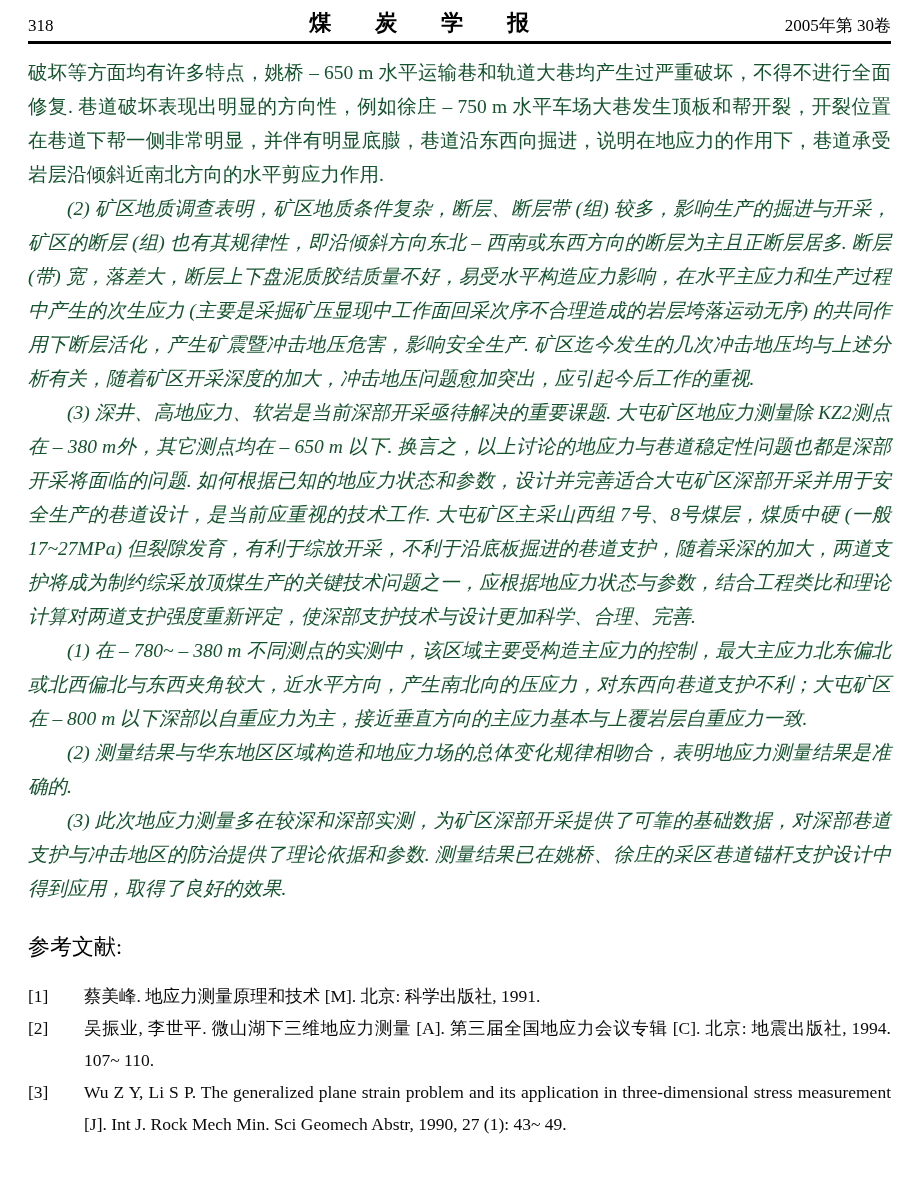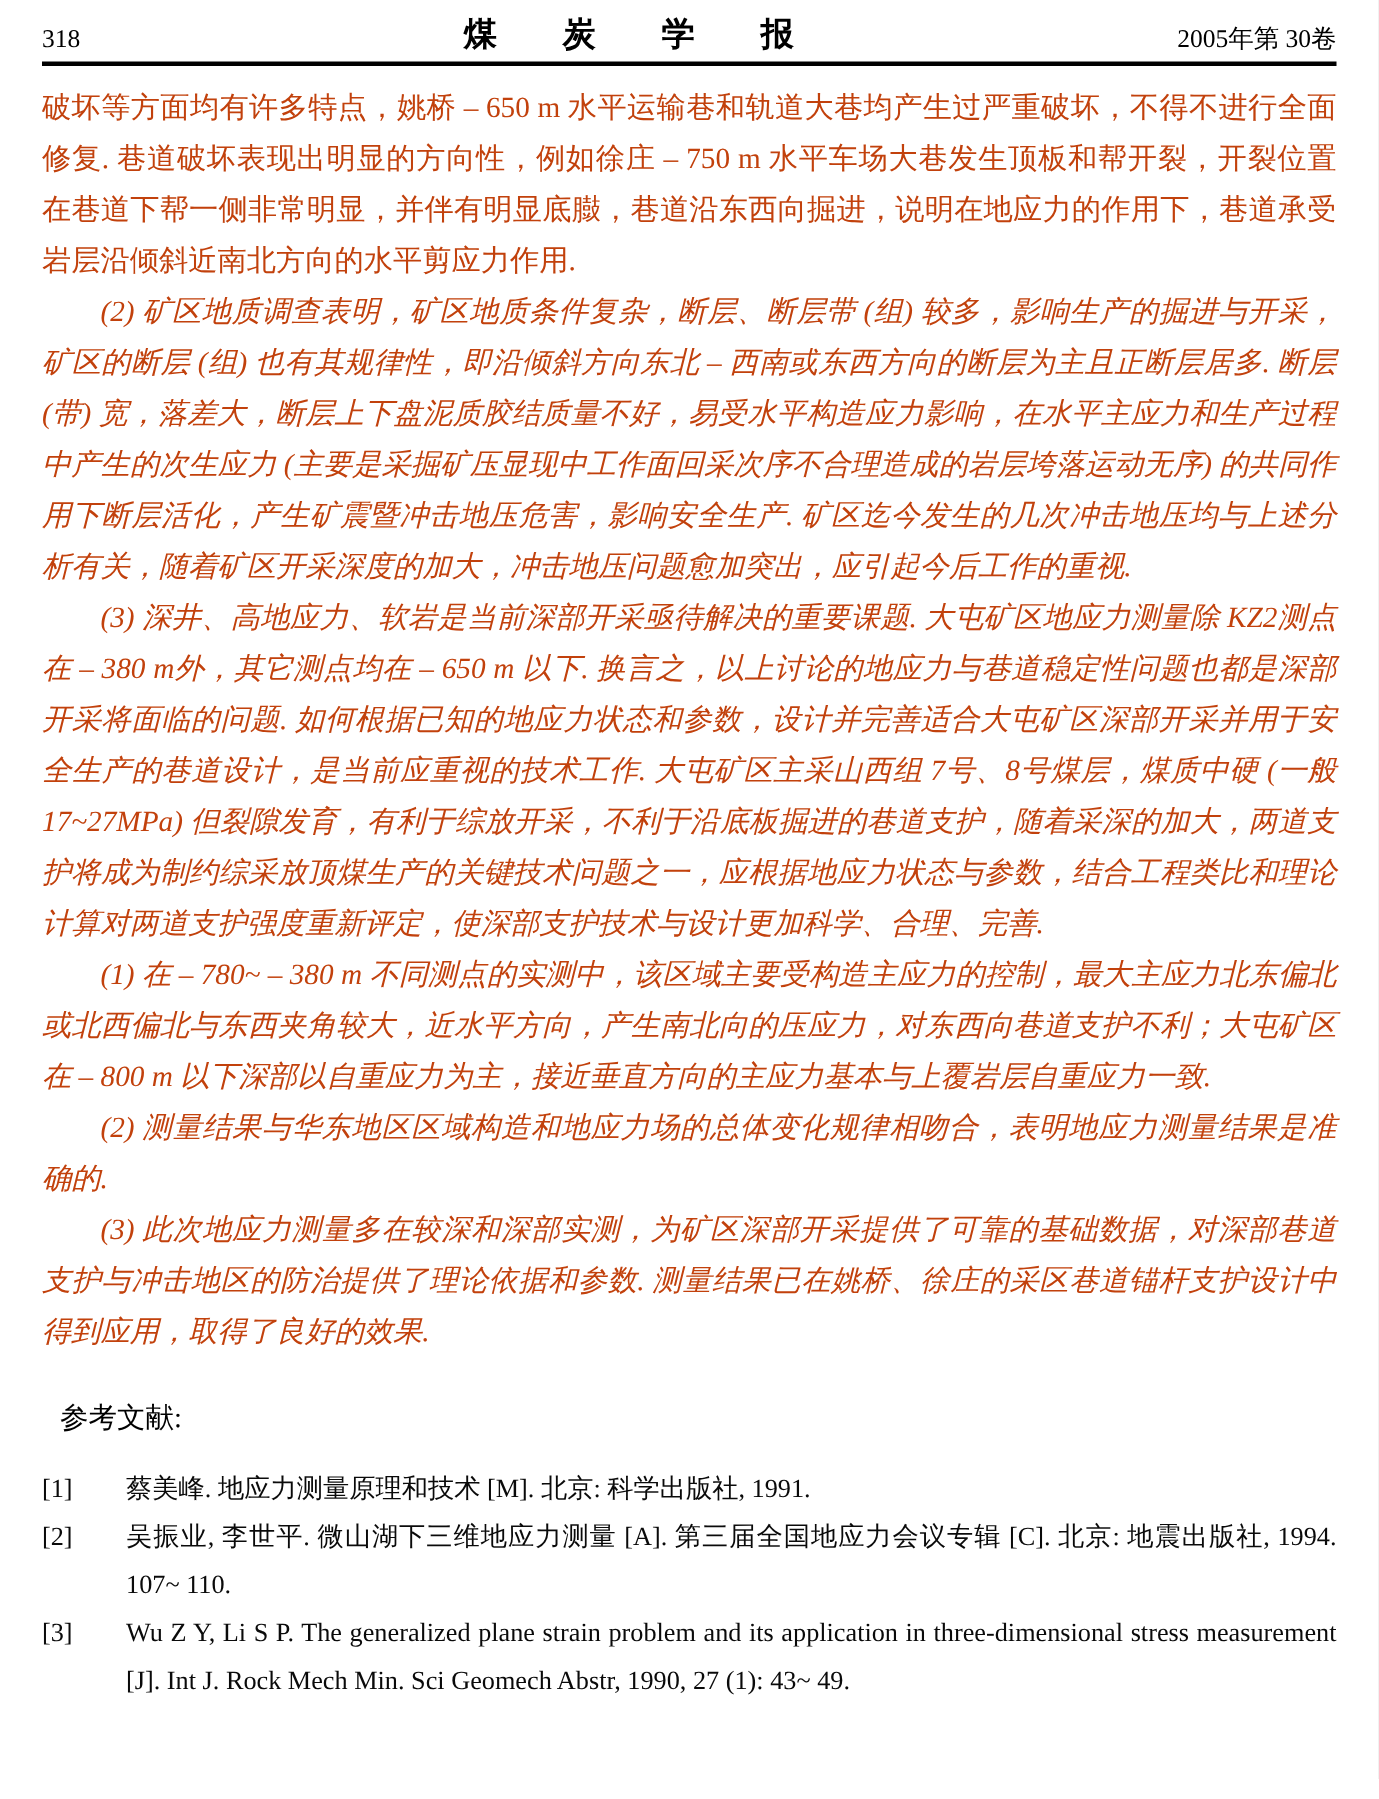--- a/index.html
+++ b/index.html
@@ -31,35 +31,35 @@
     font-weight: bold;
   }
   .issue-info { font-size: 17px; line-height: 1; margin-left: 12px; }
   
   .page-body { padding-top: 12px; }
   .body-p {
     font-size: 19.5px;
     line-height: 34px;
     text-align: justify;
     text-justify: inter-ideograph;
-    color: #c2410c;
+    color: #14532d;
   }
   .body-p.indent { text-indent: 2em; font-style: italic; }
   
   .section-heading {
     margin: 22px 0 14px 0;
     font-size: 23px;
     font-weight: normal;
     line-height: 1.2;
   }
   .sec-num { font-weight: bold; margin-right: 16px; }
   
   .refs-heading {
-    margin: 26px 0 18px 12px;
-    font-size: 19px;
+    margin: 26px 0 18px 0;
+    font-size: 22px;
   }
   .refs { list-style: none; }
   .ref-row {
     display: flex;
     align-items: flex-start;
     font-size: 17.5px;
     line-height: 32px;
     color: #0a0a0a;
   }
   .ref-marker { width: 56px; flex-shrink: 0; }

